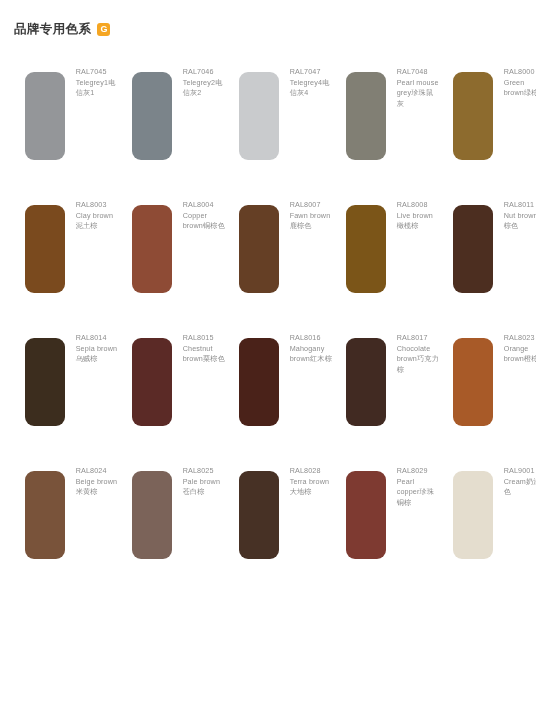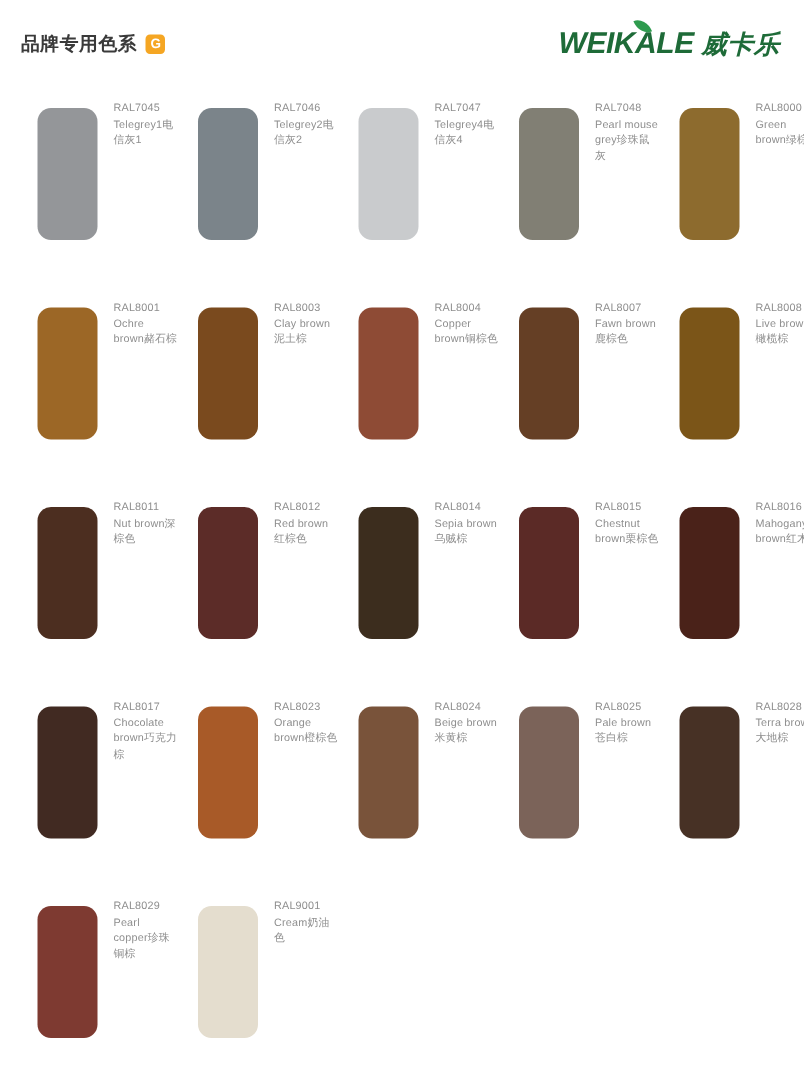--- a/index.html
+++ b/index.html
@@ -137,25 +137,20 @@
   }
 </style>
 </head>
 <body>
 
 <div class="header">
   <div class="header-left">
     <span class="page-title">品牌专用色系</span>
     <span class="grade-badge">G</span>
   </div>
-  <div class="brand-logo">
-    <span class="brand-latin">WEIKALE</span>
-    <span class="brand-leaf"></span>
-    <span class="brand-cn">威卡乐</span>
-  </div>
 </div>
 
 <div class="swatch-grid" id="swatch-grid">
     <div class="swatch-cell">
       <div class="swatch-chip" style="background: rgb(148, 150, 153);"></div>
       <div class="swatch-label">
         <span class="swatch-code">RAL7045</span>
         <span class="swatch-name">Telegrey1电信灰1</span>
       </div>
     </div>
@@ -181,27 +176,20 @@
       </div>
     </div>
     <div class="swatch-cell">
       <div class="swatch-chip" style="background: rgb(141, 107, 46);"></div>
       <div class="swatch-label">
         <span class="swatch-code">RAL8000</span>
         <span class="swatch-name">Green brown绿棕色</span>
       </div>
     </div>
     <div class="swatch-cell">
-      <div class="swatch-chip" style="background: rgb(156, 103, 38);"></div>
-      <div class="swatch-label">
-        <span class="swatch-code">RAL8001</span>
-        <span class="swatch-name">Ochre brown赭石棕</span>
-      </div>
-    </div>
-    <div class="swatch-cell">
       <div class="swatch-chip" style="background: rgb(122, 74, 30);"></div>
       <div class="swatch-label">
         <span class="swatch-code">RAL8003</span>
         <span class="swatch-name">Clay brown泥土棕</span>
       </div>
     </div>
     <div class="swatch-cell">
       <div class="swatch-chip" style="background: rgb(142, 75, 53);"></div>
       <div class="swatch-label">
         <span class="swatch-code">RAL8004</span>
@@ -223,27 +211,20 @@
       </div>
     </div>
     <div class="swatch-cell">
       <div class="swatch-chip" style="background: rgb(76, 46, 32);"></div>
       <div class="swatch-label">
         <span class="swatch-code">RAL8011</span>
         <span class="swatch-name">Nut brown深棕色</span>
       </div>
     </div>
     <div class="swatch-cell">
-      <div class="swatch-chip" style="background: rgb(92, 44, 40);"></div>
-      <div class="swatch-label">
-        <span class="swatch-code">RAL8012</span>
-        <span class="swatch-name">Red brown红棕色</span>
-      </div>
-    </div>
-    <div class="swatch-cell">
       <div class="swatch-chip" style="background: rgb(60, 45, 30);"></div>
       <div class="swatch-label">
         <span class="swatch-code">RAL8014</span>
         <span class="swatch-name">Sepia brown乌贼棕</span>
       </div>
     </div>
     <div class="swatch-cell">
       <div class="swatch-chip" style="background: rgb(91, 42, 38);"></div>
       <div class="swatch-label">
         <span class="swatch-code">RAL8015</span>

